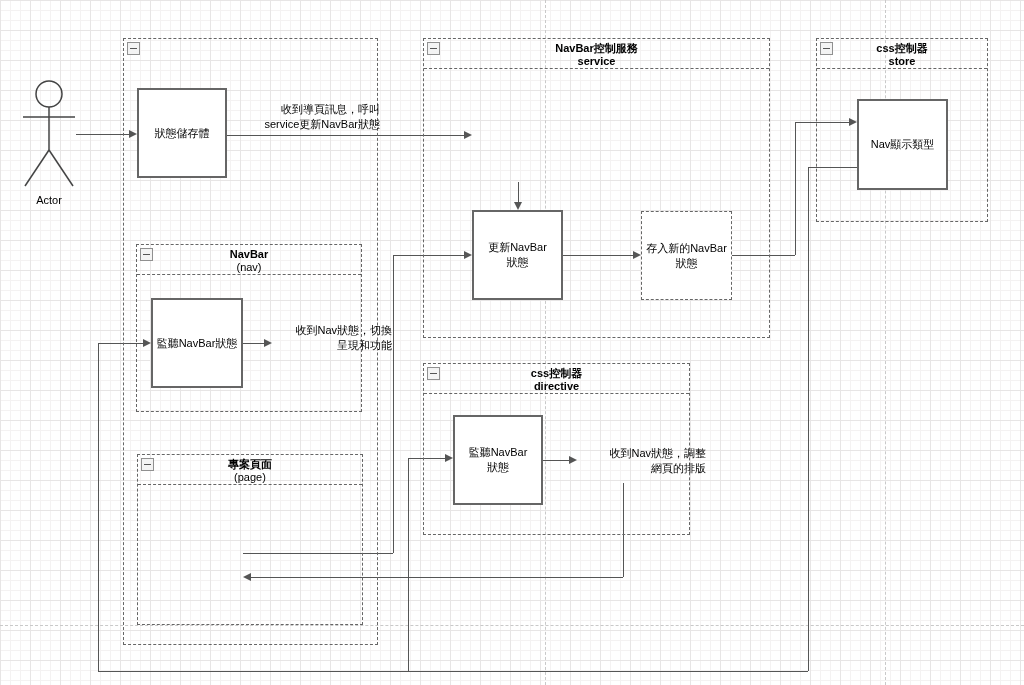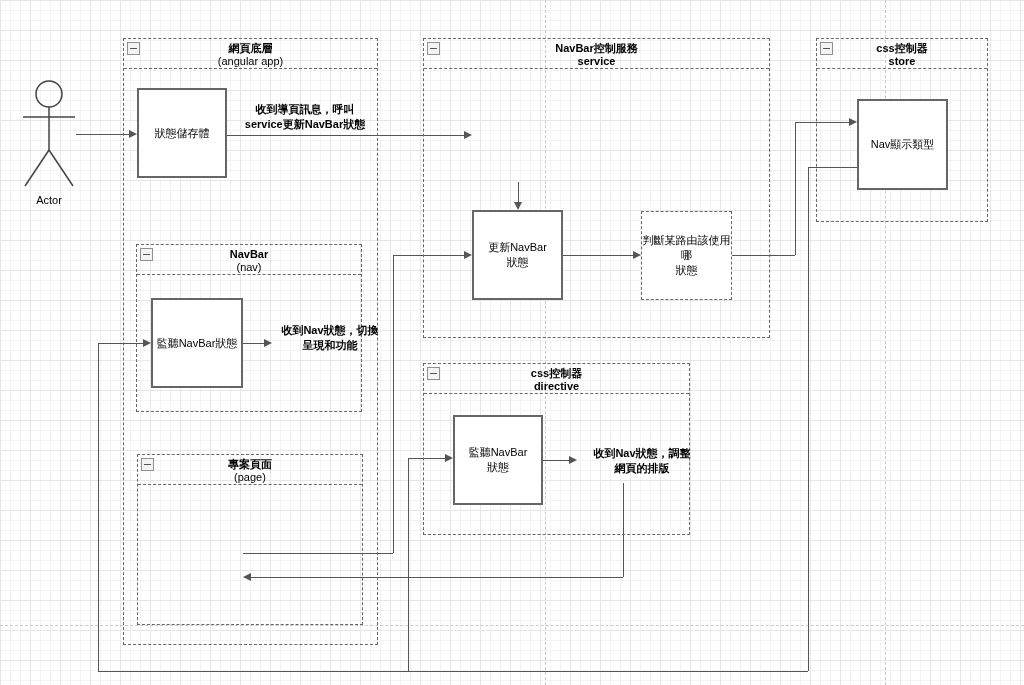--- a/index.html
+++ b/index.html
@@ -28,21 +28,21 @@
   .collapse{position:absolute;left:3px;top:3px;width:13px;height:13px;border:1px solid #909090;
             background:#f3f3f3;box-sizing:border-box;}
   .collapse::after{content:"";position:absolute;left:2px;right:2px;top:5px;height:1px;background:#555;}
   
   .box{border:2px solid #666;background:#fff;box-sizing:border-box;
        display:flex;align-items:center;justify-content:center;text-align:center;
        font-size:11px;color:#000;line-height:15px;white-space:pre-line;}
   .box.dashedbox{border:1px dashed #666;}
   .box.tight{font-size:10.5px;white-space:nowrap;}
   
-  .note{font-size:11px;color:#000;line-height:15px;text-align:center;white-space:pre-line;font-weight:bold;}
+  .note{font-size:11px;color:#000;line-height:15px;text-align:right;white-space:pre-line;}
   
   .h{height:1px;background:#555;}
   .v{width:1px;background:#555;}
   .ar{width:0;height:0;}
   .ar.r{border-top:4px solid transparent;border-bottom:4px solid transparent;border-left:8px solid #555;}
   .ar.l{border-top:4px solid transparent;border-bottom:4px solid transparent;border-right:8px solid #555;}
   .ar.d{border-left:4px solid transparent;border-right:4px solid transparent;border-top:8px solid #555;}
   
   .actor-wrap{text-align:center;}
   .actor-label{font-size:11px;color:#000;margin-top:2px;}
@@ -94,24 +94,20 @@
 
   <div class="abs h" style="left:543px;top:460px;width:27px;"></div>
   <div class="abs ar r" style="left:569px;top:456px;"></div>
 
   <div class="abs v" style="left:623px;top:483px;height:94px;"></div>
   <div class="abs h" style="left:251px;top:577px;width:372px;"></div>
   <div class="abs ar l" style="left:243px;top:573px;"></div>
 
   <div class="abs container" style="left:123px;top:38px;width:255px;height:607px;">
     <div class="collapse"></div>
-    <div class="ctitle">
-      <div class="t1">網頁底層</div>
-      <div class="t2">(angular app)</div>
-    </div>
   </div>
 
   <div class="abs container" style="left:423px;top:38px;width:347px;height:300px;">
     <div class="collapse"></div>
     <div class="ctitle">
       <div class="t1">NavBar控制服務</div>
       <div class="t2 b">service</div>
     </div>
   </div>
 
@@ -146,21 +142,21 @@
       <div class="t2 b">directive</div>
     </div>
   </div>
 
   <div class="abs box" style="left:137px;top:88px;width:90px;height:90px;">狀態儲存體</div>
 
 
   <div class="abs box" style="left:472px;top:210px;width:91px;height:90px;">更新NavBar
 狀態</div>
 
-  <div class="abs box dashedbox" style="left:641px;top:211px;width:91px;height:89px;">判斷某路由該使用哪
+  <div class="abs box dashedbox" style="left:641px;top:211px;width:91px;height:89px;">存入新的NavBar
 狀態</div>
 
   <div class="abs box" style="left:151px;top:298px;width:92px;height:90px;">監聽NavBar狀態</div>
 
   <div class="abs box" style="left:857px;top:99px;width:91px;height:91px;">Nav顯示類型</div>
 
 
   <div class="abs box" style="left:453px;top:415px;width:90px;height:90px;">監聽NavBar
 狀態</div>
 

